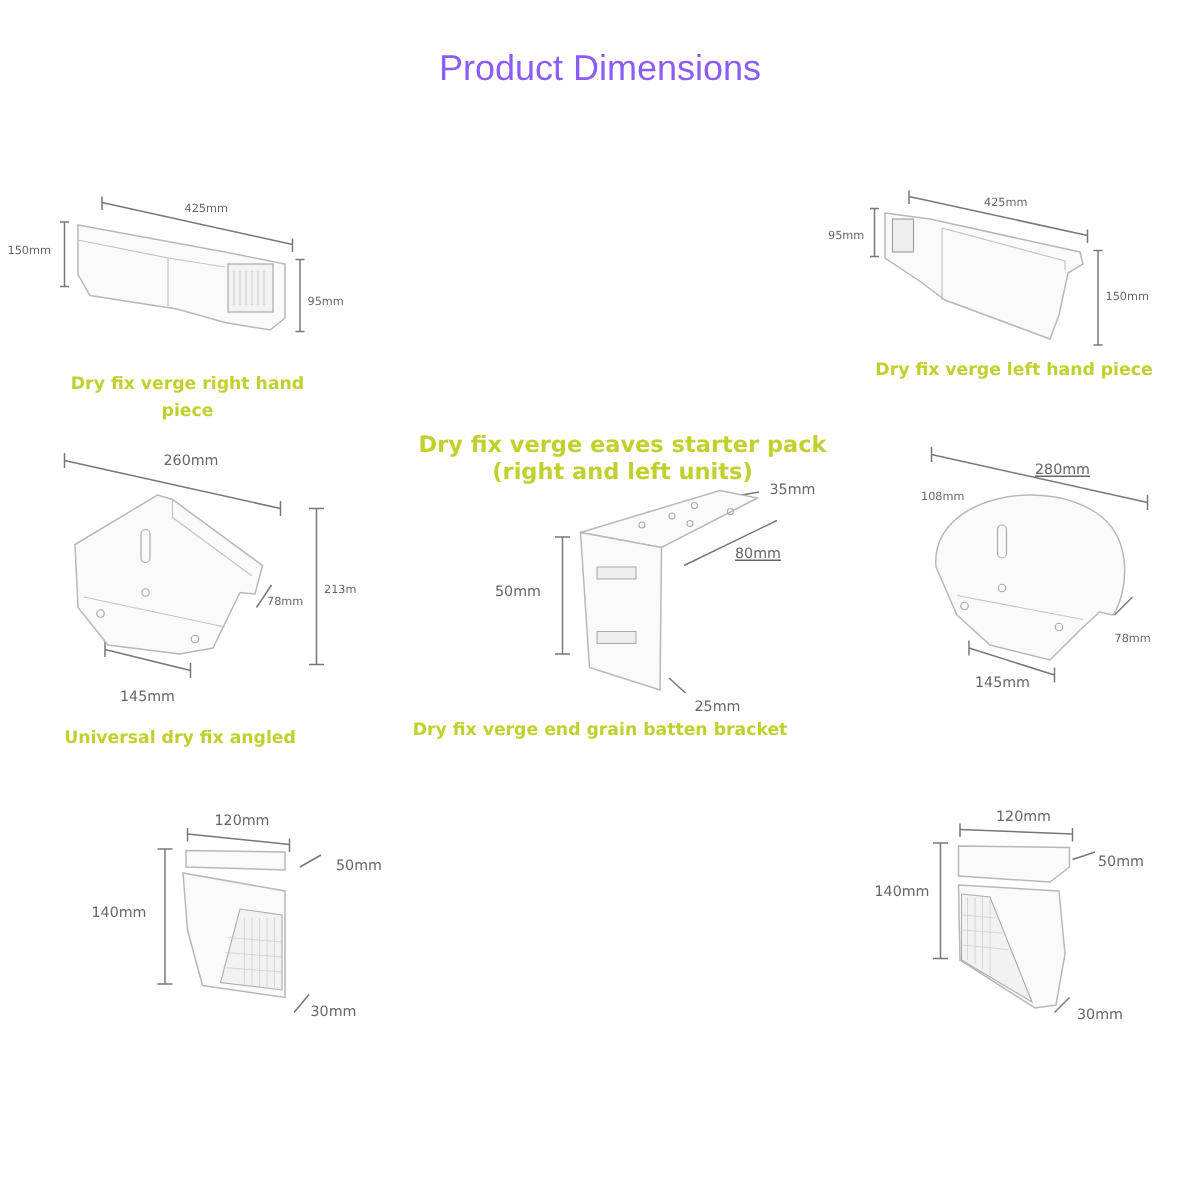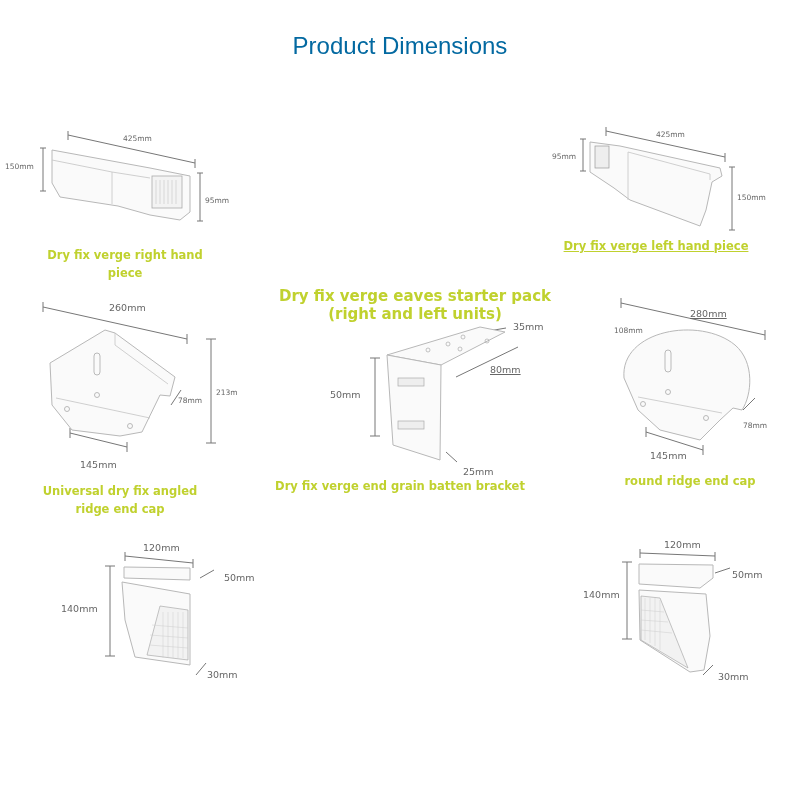--- a/index.html
+++ b/index.html
@@ -1,17 +1,17 @@
 <!DOCTYPE html>
 <html><head>
 <meta charset="utf-8">
 <style>
   html, body { margin:0; padding:0; background:#ffffff; }
   body { width:800px; height:800px; position:relative; overflow:hidden; font-family:"DejaVu Sans", sans-serif; }
-  .title { position:absolute; left:0; width:800px; top:32px; text-align:center; color:#0369a1; font-size:24px; font-family:"Liberation Sans", sans-serif; }
+  .title { position:absolute; left:0; width:800px; top:32px; text-align:center; color:#8b5cf6; font-size:24px; font-family:"Liberation Sans", sans-serif; }
   .cap { position:absolute; color:#c0d12e; font-size:11.5px; font-weight:bold; text-align:center; line-height:18px; font-family:"DejaVu Sans", sans-serif; }
   .dim { position:absolute; color:#666; font-size:9.5px; font-family:"DejaVu Sans", sans-serif; }
   .dim.sm { font-size:7.5px; }
   svg.art { position:absolute; left:0; top:0; }
   .ln { stroke:#777; stroke-width:1; fill:none; }
   .pc { stroke:#b8b8b8; stroke-width:1; fill:#fafafa; }
   .pc2 { stroke:#c4c4c4; stroke-width:0.8; fill:none; }
 </style>
 </head>
 <body>
@@ -165,44 +165,42 @@
 </svg>
 
 <div class="dim sm" style="left:123px;top:134px;">425mm</div>
 <div class="dim sm" style="left:5px;top:162px;">150mm</div>
 <div class="dim sm" style="left:205px;top:196px;">95mm</div>
 <div class="cap" style="left:30px;top:246px;width:190px;">Dry fix verge right hand piece</div>
 
 <div class="dim sm" style="left:656px;top:130px;">425mm</div>
 <div class="dim sm" style="left:552px;top:152px;">95mm</div>
 <div class="dim sm" style="left:737px;top:193px;">150mm</div>
-<div class="cap" style="left:556px;top:237px;width:200px;text-decoration:underline;">Dry fix verge left hand piece</div>
+<div class="cap" style="left:576px;top:237px;width:200px;">Dry fix verge left hand piece</div>
 
 <div class="dim" style="left:109px;top:302px;">260mm</div>
 <div class="dim sm" style="left:216px;top:388px;">213m</div>
 <div class="dim sm" style="left:178px;top:396px;">78mm</div>
 <div class="dim" style="left:80px;top:459px;">145mm</div>
 <div class="cap" style="left:25px;top:482px;width:190px;">
   <div>Universal dry fix angled</div>
-  <div>ridge end cap</div>
 </div>
 
 <div class="cap" style="left:255px;top:287px;width:320px;font-size:15px;">Dry fix verge eaves starter pack (right and left units)</div>
 <div class="dim" style="left:493px;top:321px;margin-left:20px;">35mm</div>
 <div class="dim" style="left:490px;top:364px;text-decoration:underline;">80mm</div>
 <div class="dim" style="left:330px;top:389px;">50mm</div>
 <div class="dim" style="left:463px;top:454px;margin-top:12px;">25mm</div>
 <div class="cap" style="left:270px;top:477px;width:260px;">Dry fix verge end grain batten bracket</div>
 
 <div class="dim" style="left:690px;top:308px;text-decoration:underline;">280mm</div>
 <div class="dim sm" style="left:614px;top:326px;">108mm</div>
 <div class="dim sm" style="left:743px;top:421px;">78mm</div>
 <div class="dim" style="left:650px;top:450px;">145mm</div>
 <div class="cap" style="left:595px;top:472px;width:190px;">
-  <div>round ridge end cap</div>
 </div>
 
 <div class="dim" style="left:143px;top:542px;">120mm</div>
 <div class="dim" style="left:224px;top:572px;">50mm</div>
 <div class="dim" style="left:61px;top:603px;">140mm</div>
 <div class="dim" style="left:207px;top:669px;">30mm</div>
 
 <div class="dim" style="left:664px;top:539px;">120mm</div>
 <div class="dim" style="left:732px;top:569px;">50mm</div>
 <div class="dim" style="left:583px;top:589px;">140mm</div>

